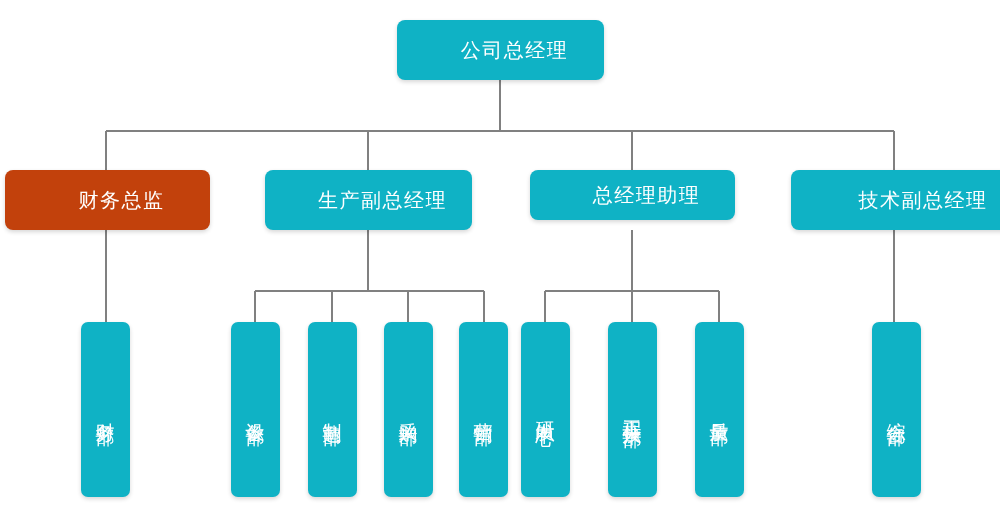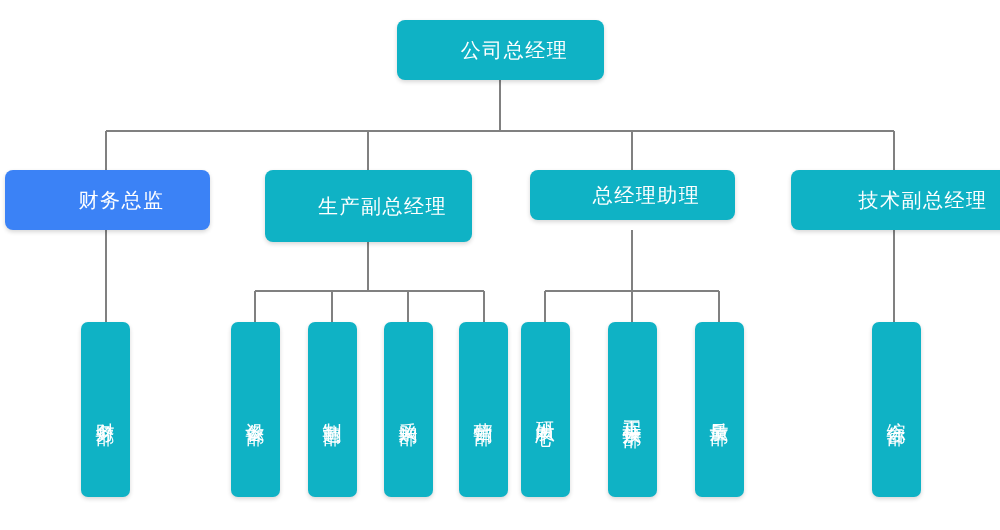--- a/index.html
+++ b/index.html
@@ -85,24 +85,24 @@
       <line x1="545" y1="291" x2="545" y2="322" stroke="#808080" stroke-width="2" shape-rendering="crispEdges"></line>
       <line x1="632" y1="291" x2="632" y2="322" stroke="#808080" stroke-width="2" shape-rendering="crispEdges"></line>
       <line x1="719" y1="291" x2="719" y2="322" stroke="#808080" stroke-width="2" shape-rendering="crispEdges"></line>
       <line x1="894" y1="230" x2="894" y2="322" stroke="#808080" stroke-width="2" shape-rendering="crispEdges"></line>
     </svg>
 
   <div id="node-layer">
       <div class="node node-h" style="left: 397px; top: 20px; width: 207px; height: 60px; background: rgb(15, 178, 197); color: rgb(255, 255, 255);">
         <span class="node-label">公司总经理</span>
       </div>
-      <div class="node node-h" style="left: 5px; top: 170px; width: 205px; height: 60px; background: #3b82f6; color: rgb(255, 255, 255);">
+      <div class="node node-h" style="left: 5px; top: 170px; width: 205px; height: 60px; background: #c2410c; color: rgb(255, 255, 255);">
         <span class="node-label">财务总监</span>
       </div>
-      <div class="node node-h" style="left: 265px; top: 170px; width: 207px; height: 72px; background: rgb(15, 178, 197); color: rgb(255, 255, 255);">
+      <div class="node node-h" style="left: 265px; top: 170px; width: 207px; height: 60px; background: rgb(15, 178, 197); color: rgb(255, 255, 255);">
         <span class="node-label">生产副总经理</span>
       </div>
       <div class="node node-h" style="left: 530px; top: 170px; width: 205px; height: 50px; background: rgb(15, 178, 197); color: rgb(255, 255, 255);">
         <span class="node-label">总经理助理</span>
       </div>
       <div class="node node-h" style="left: 791px; top: 170px; width: 236px; height: 60px; background: rgb(15, 178, 197); color: rgb(255, 255, 255);">
         <span class="node-label">技术副总经理</span>
       </div>
       <div class="node node-v" style="left: 81px; top: 322px; width: 49px; height: 175px; background: rgb(15, 178, 197); color: rgb(255, 255, 255);">
         <span class="node-label">财务部</span>

